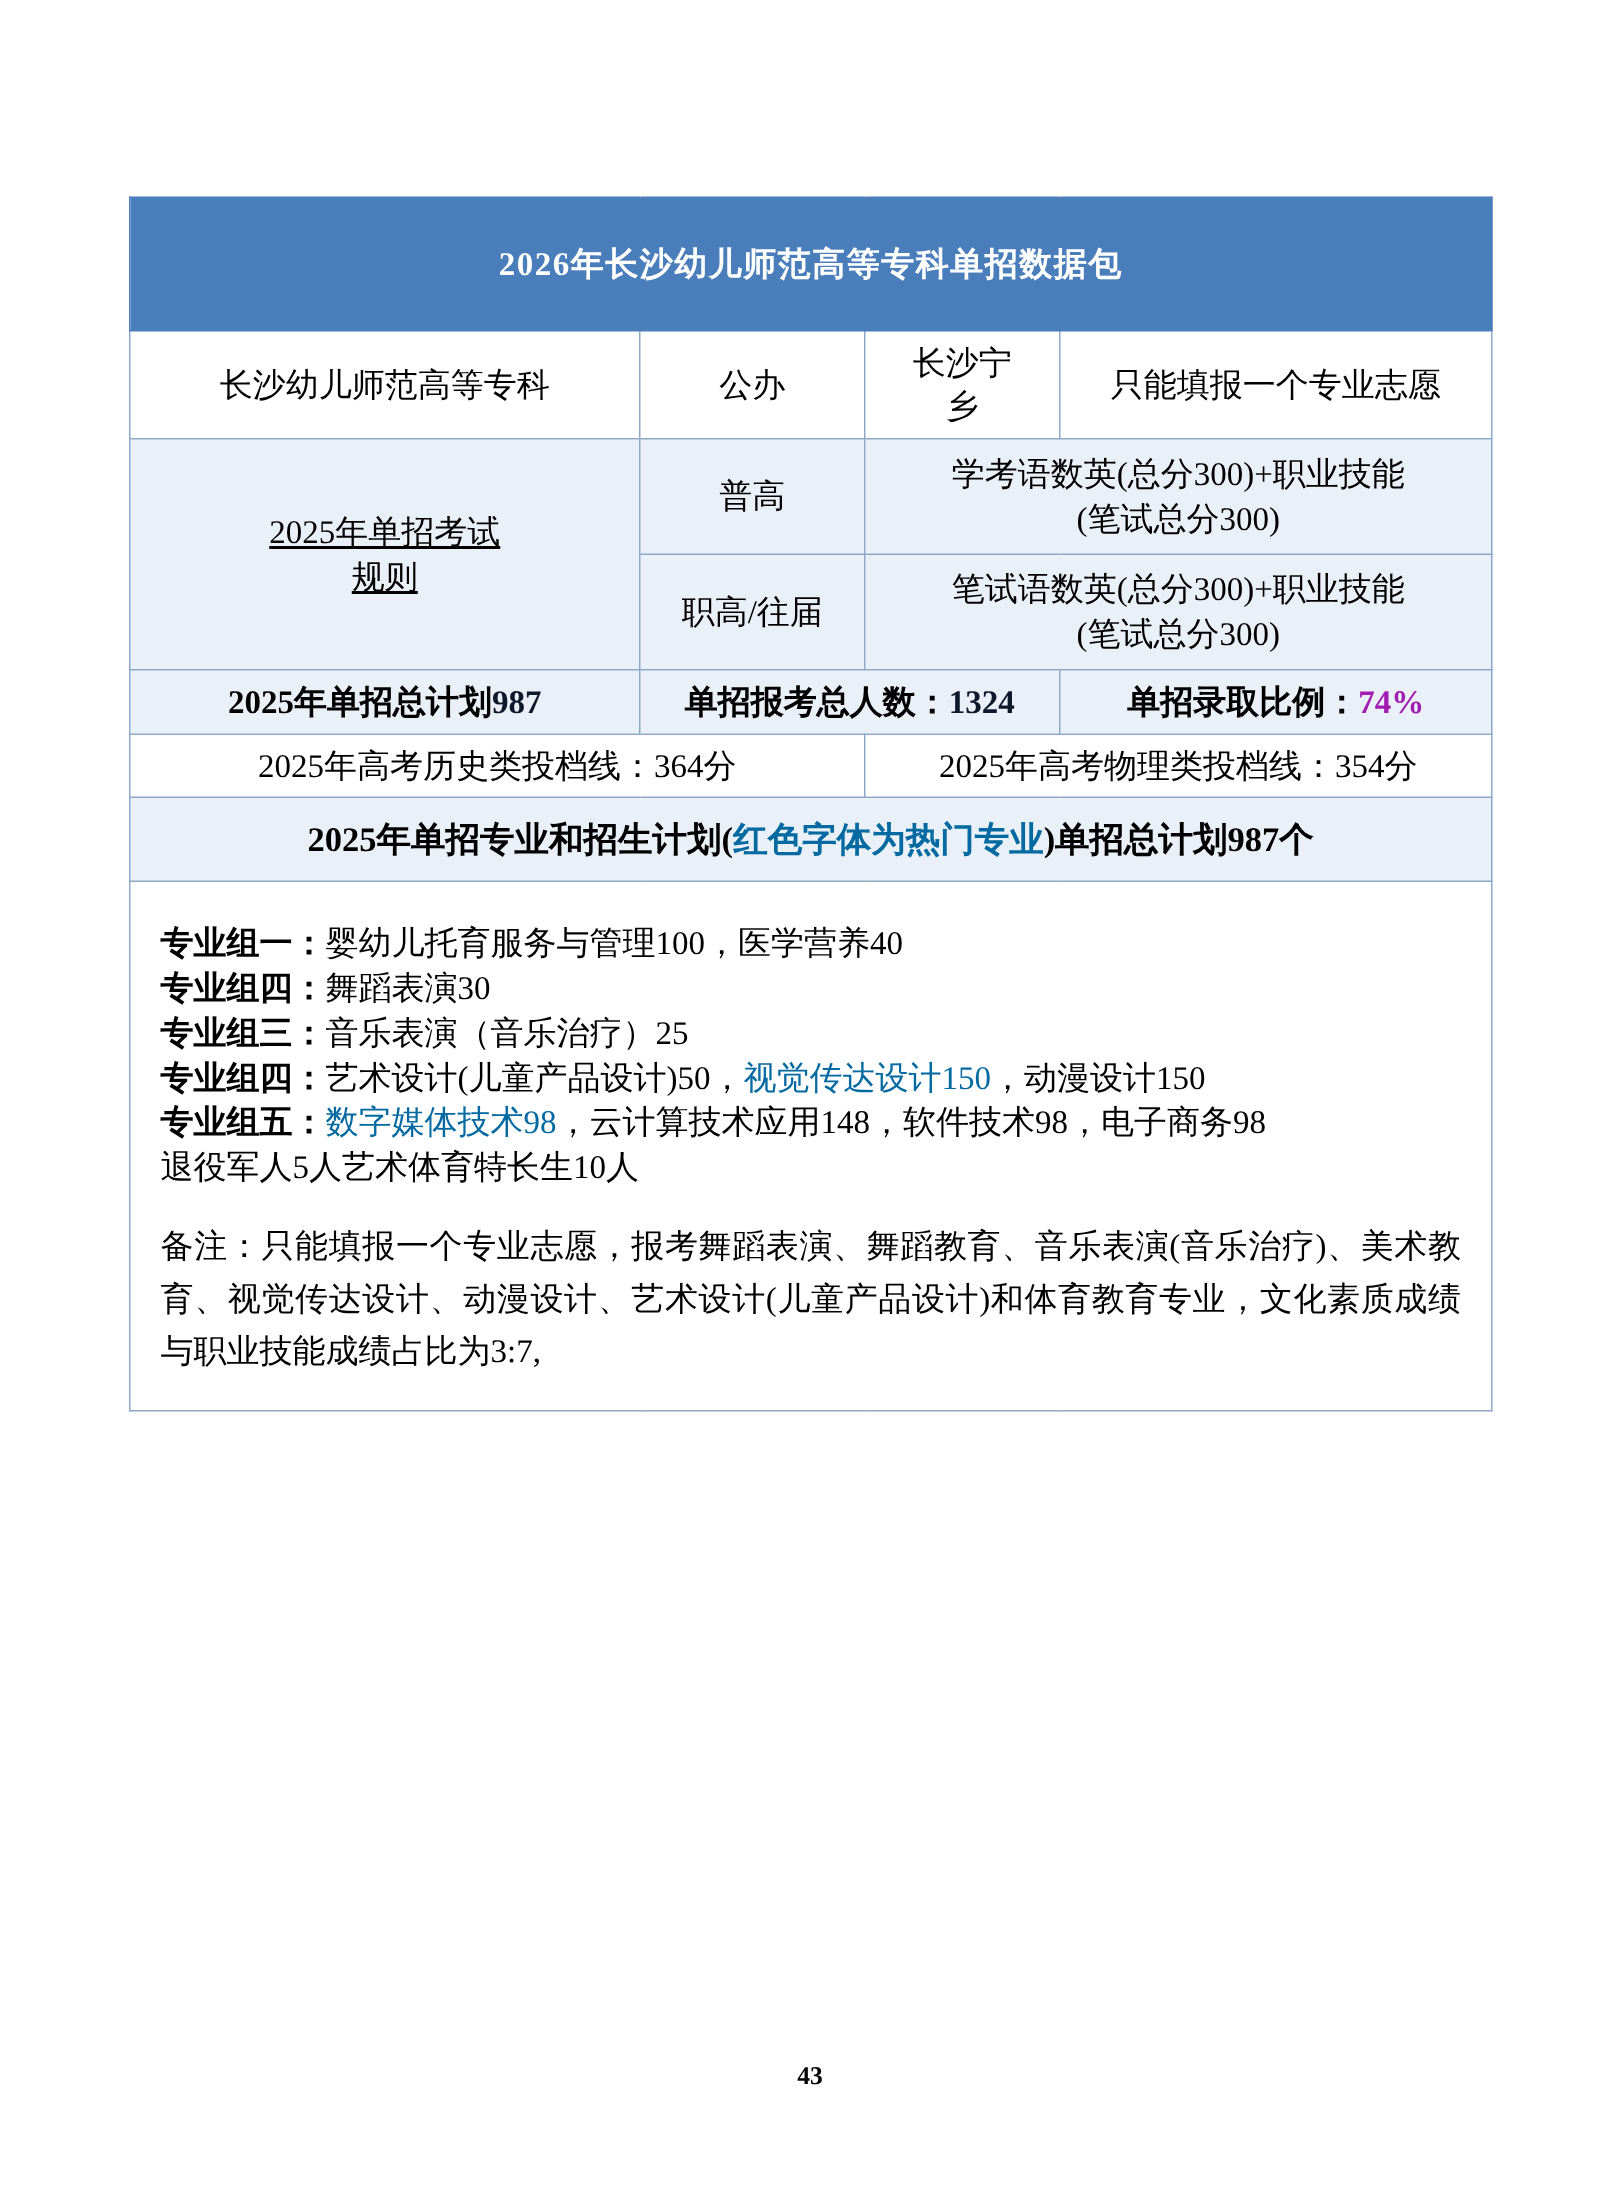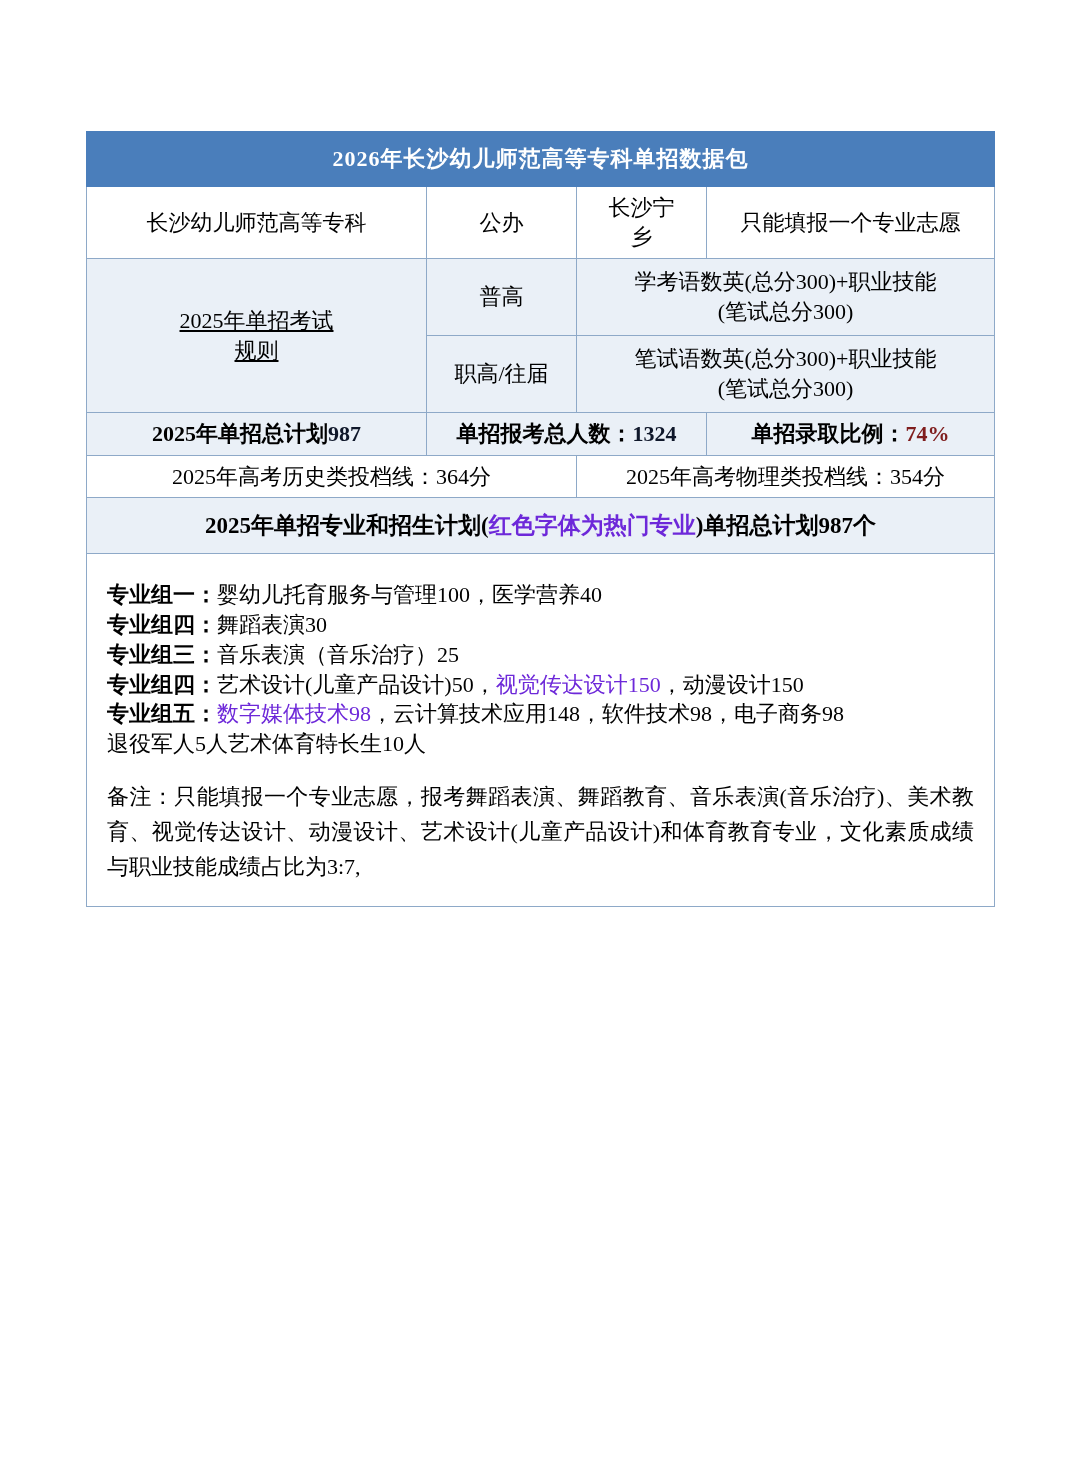--- a/index.html
+++ b/index.html
@@ -36,21 +36,21 @@
     font-size: 22px;
     line-height: 1.35;
     background: #eaf0f7;
   }
   .title-cell {
     background: #4a7ebb !important;
     color: #ffffff;
     font-size: 28px;
     font-weight: 700;
     letter-spacing: 1px;
-    padding: 12px 8px !important;
+    padding: 29px 8px !important;
     border: 1px solid #4a7ebb !important;
   }
   .white-row td {
     background: #ffffff;
   }
   .light-row td {
     background: #eaf0f7;
   }
   .tall {
     height: 64px;
@@ -60,24 +60,24 @@
     line-height: 1.9;
     text-decoration: underline;
   }
   .bold {
     font-weight: 700;
   }
   .blue-num {
     color: #0f172a;
   }
   .red {
-    color: #6d28d9;
+    color: #0369a1;
   }
   .red-b {
-    color: #7f1d1d;
+    color: #a21caf;
     font-weight: 700;
   }
   .plan-header td {
     background: #eaf0f7;
     font-weight: 700;
     font-size: 23px;
     padding: 12px 8px;
   }
   .majors-cell {
     text-align: left !important;
@@ -174,13 +174,14 @@
           <div class="majors-line"><span class="grp-label">专业组五：</span><span class="red">数字媒体技术98</span><span>，云计算技术应用148，软件技术98，电子商务98</span></div>
 
           <div class="majors-line">退役军人5人艺术体育特长生10人</div>
 
           <div class="note">备注：只能填报一个专业志愿，报考舞蹈表演、舞蹈教育、音乐表演(音乐治疗)、美术教育、视觉传达设计、动漫设计、艺术设计(儿童产品设计)和体育教育专业，文化素质成绩与职业技能成绩占比为3:7,</div>
         </td>
       </tr>
     </tbody>
   </table>
 
+  <div class="page-number">43</div>
 </div>
 
 </body></html>

